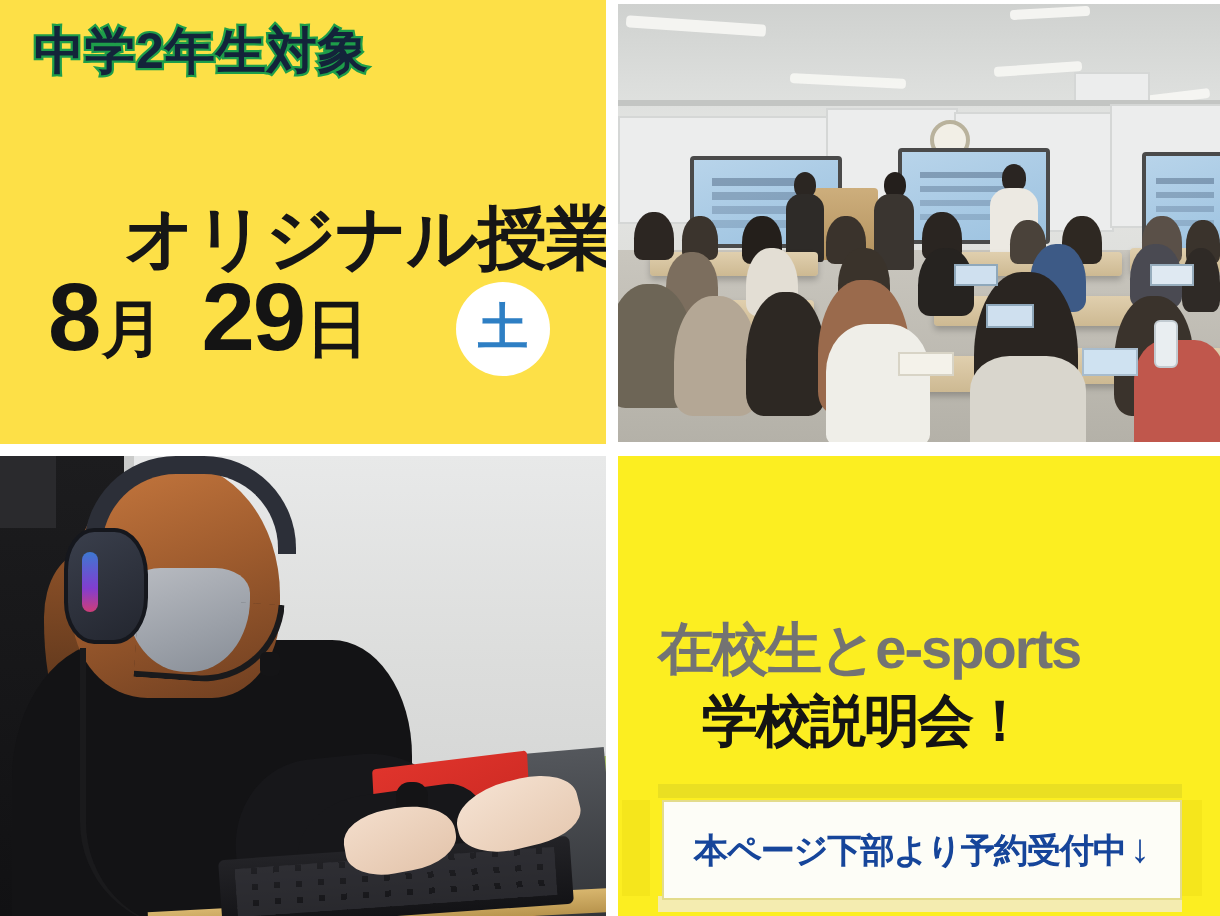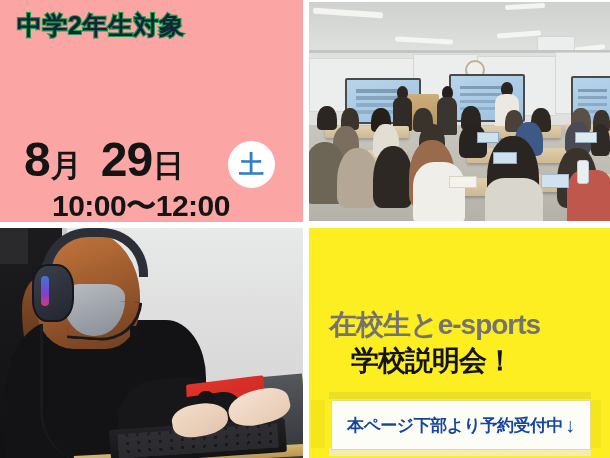--- a/index.html
+++ b/index.html
@@ -14,21 +14,21 @@
     position: relative;
     width: 610px;
     height: 458px;
     background: #ffffff;
     overflow: hidden;
   }
 
   
   .quad { position: absolute; overflow: hidden; }
 
-  #q-tl { left: 0;   top: 0;   width: 303px; height: 222px; background: #fca5a5; }
+  #q-tl { left: 0;   top: 0;   width: 303px; height: 222px; background: #fde047; }
   #q-tr { left: 309px; top: 2px; width: 301px; height: 219px; background: #c9cbc8; }
   #q-bl { left: 0;   top: 228px; width: 303px; height: 230px; background: #d2d4d2; }
   #q-br { left: 309px; top: 228px; width: 301px; height: 230px; background: #fcee21; }
 
   
   .tl-inner { position: absolute; inset: 0; }
 
   .kicker {
     position: absolute;
     left: 17px; top: 9px;
@@ -431,32 +431,32 @@
 </head>
 <body>
 
 <div id="poster">
 
   <div class="quad" id="q-tl">
     <div class="tl-inner">
       <div class="kicker">中学2年生対象</div>
 
 
+      <div class="head-line2">オリジナル授業</div>
 
       <div class="date-row">
         <span class="date-num">8</span>
         <span class="date-unit">月</span>
         <span class="date-gap"></span>
         <span class="date-num">29</span>
         <span class="date-unit">日</span>
       </div>
 
       <div class="dow-badge">土</div>
 
-      <div class="time-row">10:00〜12:00</div>
     </div>
   </div>
 
   <div class="quad" id="q-tr">
     <div class="photo">
       <div class="cr-ceiling"></div>
       <div class="cr-wall"></div>
       <div class="cr-floorzone"></div>
 
       <div class="cr-light" style="left:4px;top:8px;width:70px;height:6px;transform:rotate(4deg);"></div>

